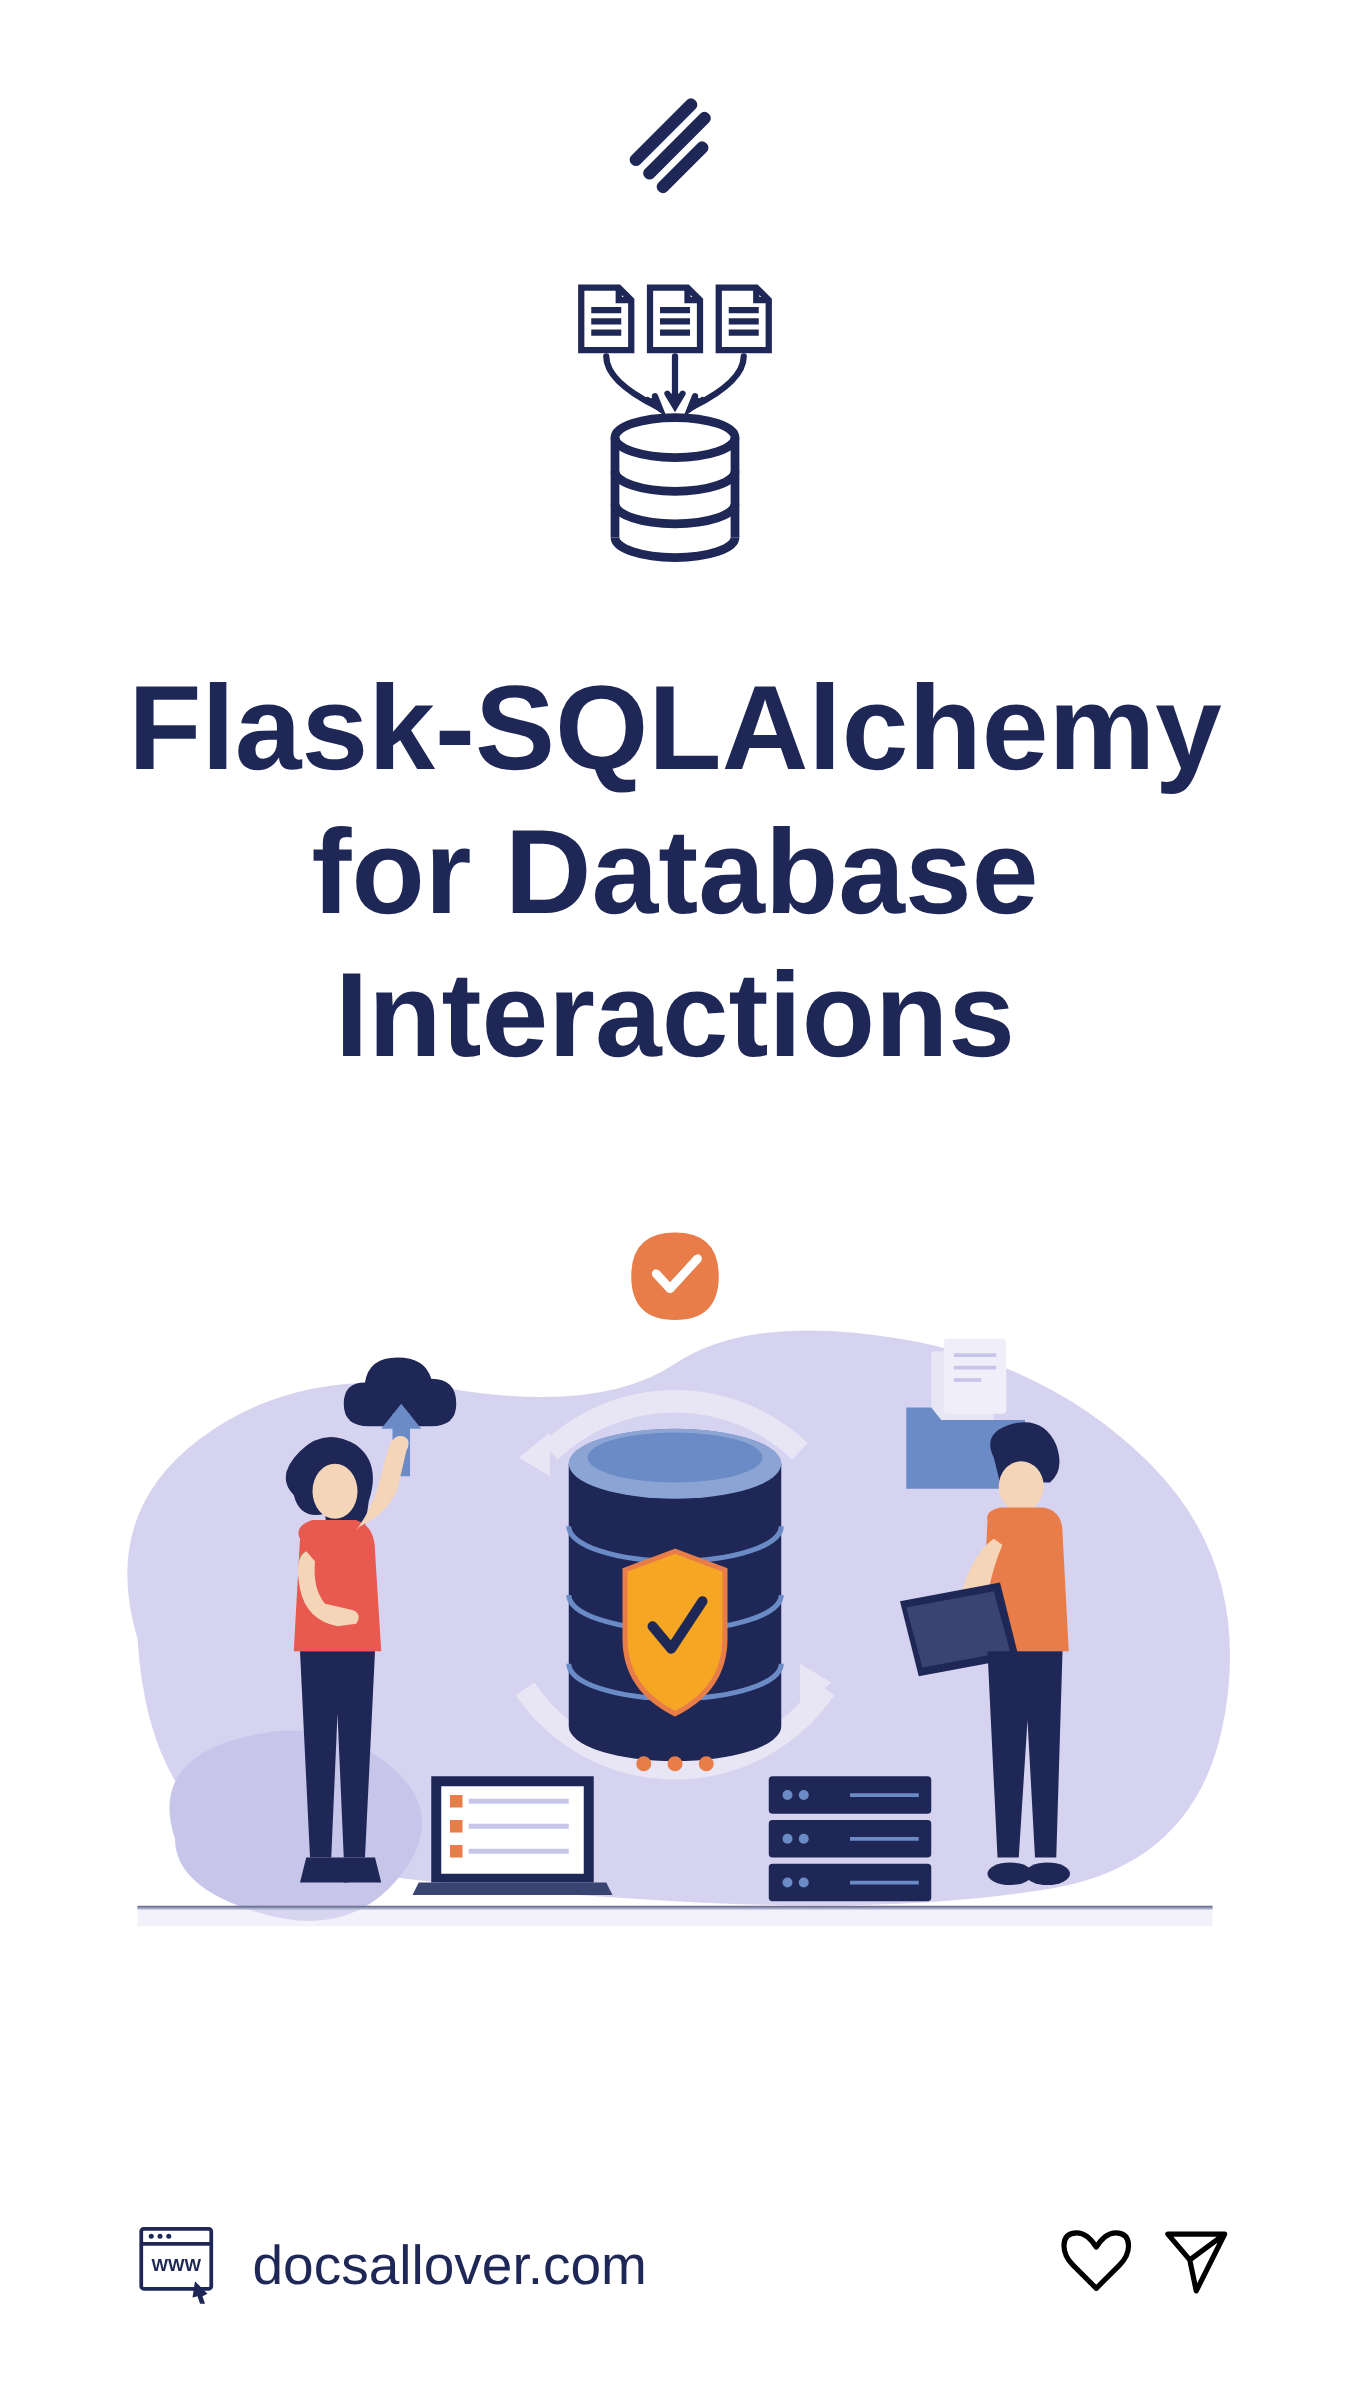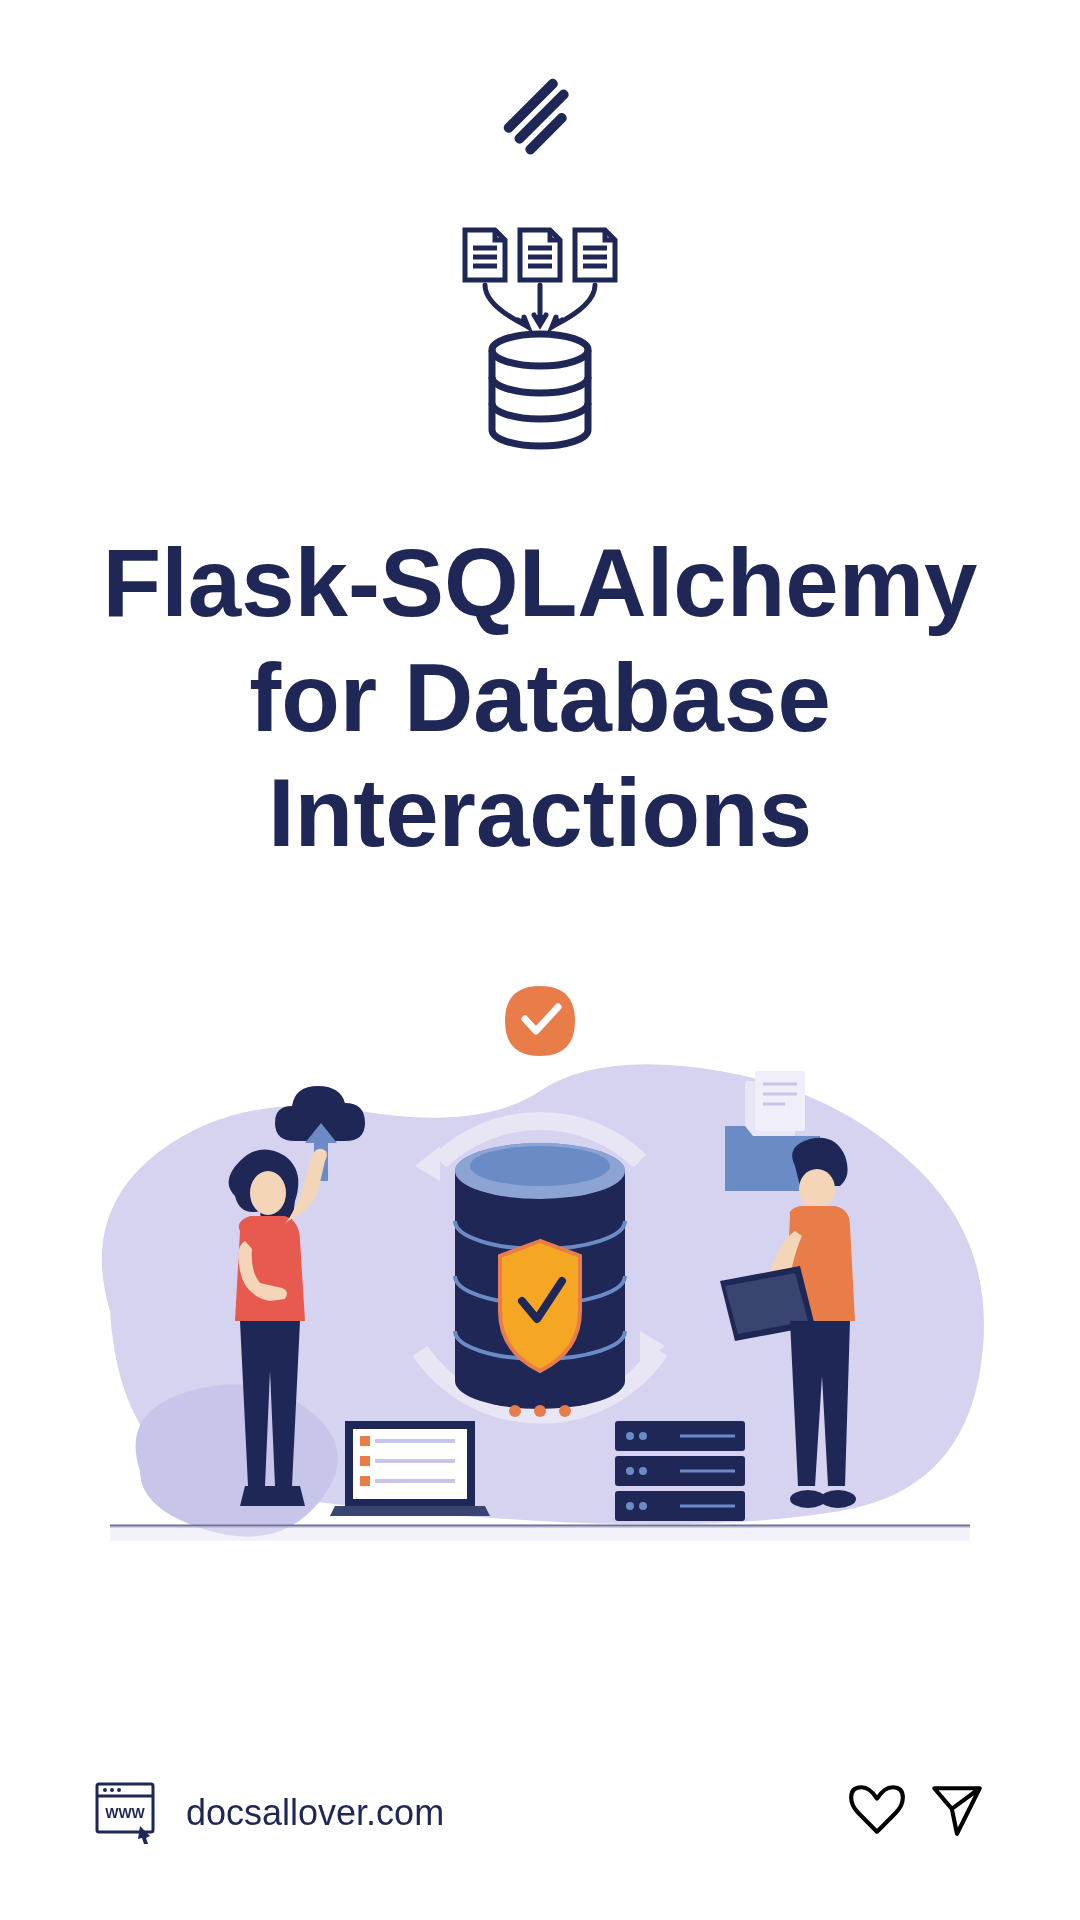--- a/index.html
+++ b/index.html
@@ -48,34 +48,34 @@
 }
 .illustration {
   margin-top: 60px;
   position: relative;
   width: 960px;
   height: 680px;
 }
 .footer {
   position: absolute;
   bottom: 70px;
-  left: 0;
+  left: 16px;
   right: 0;
   display: flex;
   align-items: center;
   justify-content: space-between;
   padding: 0 92px;
 }
 .footer-left {
   display: flex;
   align-items: center;
   gap: 24px;
 }
 .website-url {
-  font-size: 36px;
+  font-size: 44px;
   color: #1e2755;
   font-weight: 400;
   text-align: center;
 }
 .footer-right {
   display: flex;
   align-items: center;
   gap: 18px;
 }
 </style>

